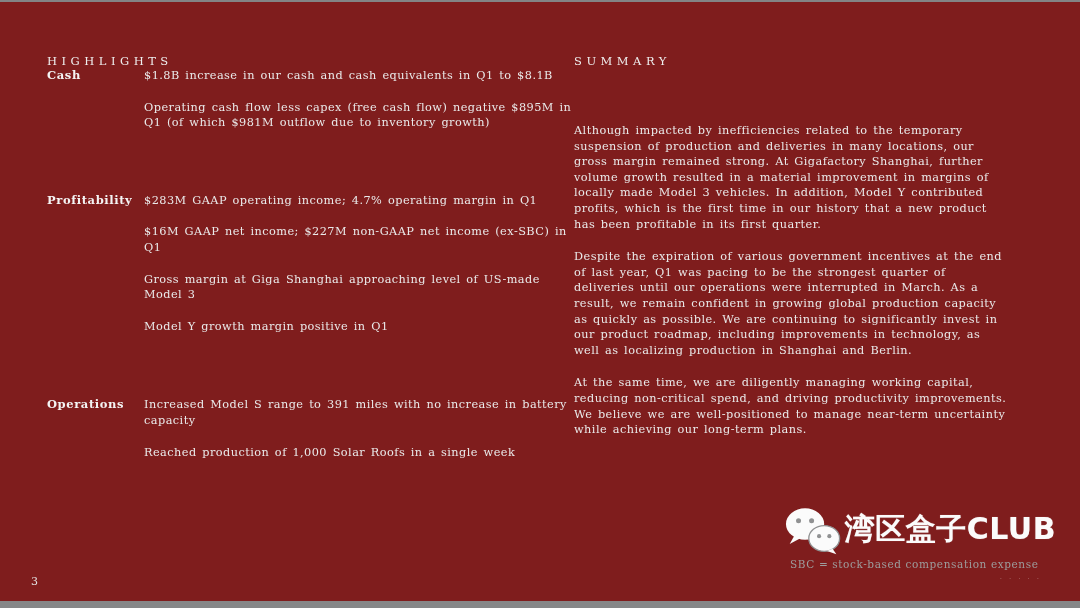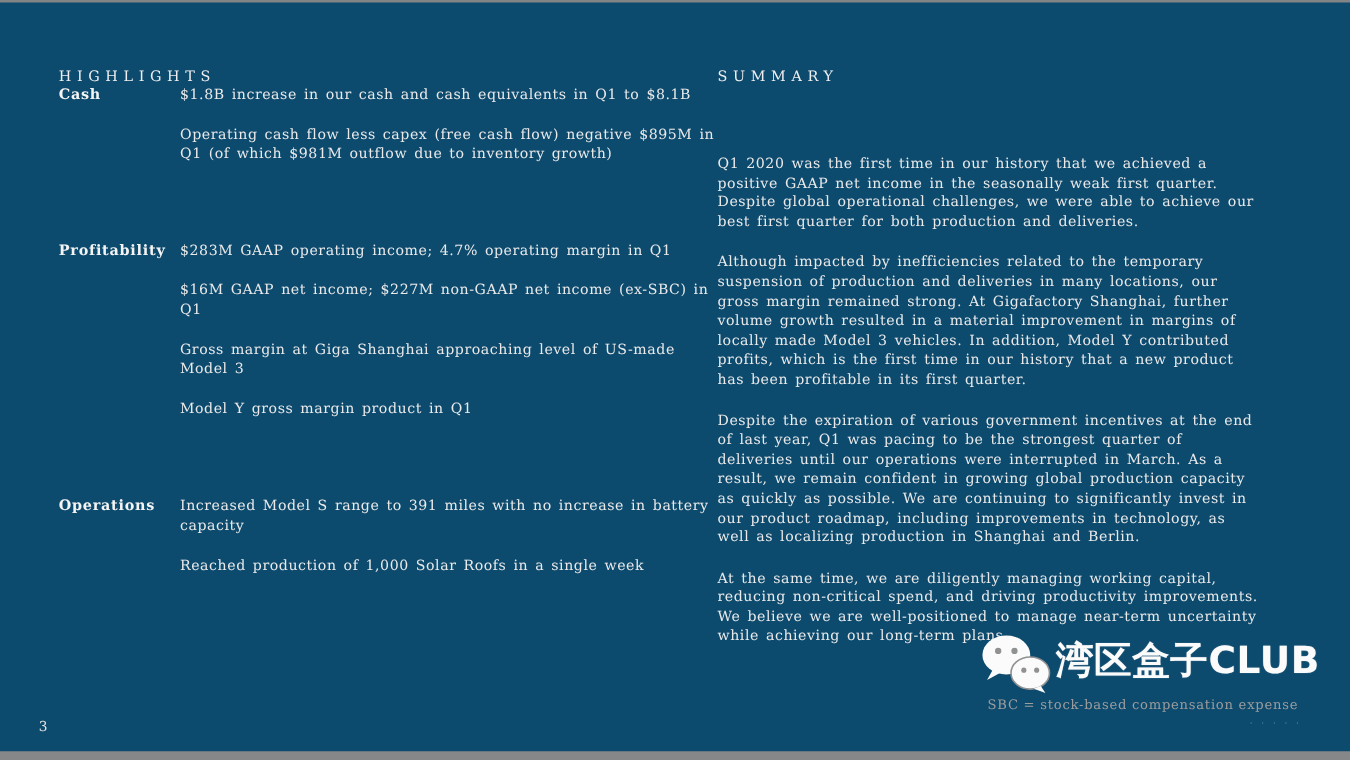--- a/index.html
+++ b/index.html
@@ -3,21 +3,21 @@
 <meta charset="utf-8">
 <style>
   html, body { margin:0; padding:0; }
   body {
     width:1080px; height:608px;
     background:#8f9090;
     font-family:"DejaVu Serif", serif;
     position:relative;
     overflow:hidden;
   }
-  .slide { position:absolute; inset:0; background:#0c4a6e; }
+  .slide { position:absolute; inset:0; background:#7f1d1d; }
   .top-line { position:absolute; top:0; left:0; width:100%; height:2px; background:#838485; }
   .bottom-bar { position:absolute; bottom:0; left:0; width:100%; height:7px; background:#868788; }
 
   .col { position:absolute; top:54px; }
   .col-left  { left:47px;  width:540px; }
   .col-right { left:574px; width:434px; }
 
   .section-title {
     font-size:11.5px; letter-spacing:4.5px; color:#efefef;
     font-weight:normal; margin:0;
@@ -85,37 +85,36 @@
         <p>Operating cash flow less capex (free cash flow) negative $895M in Q1 (of which $981M outflow due to inventory growth)</p>
       </div>
     </div>
 
     <div class="group group-profitability">
       <div class="group-label">Profitability</div>
       <div class="group-items">
         <p>$283M GAAP operating income; 4.7% operating margin in Q1</p>
         <p>$16M GAAP net income; $227M non-GAAP net income (ex-SBC) in Q1</p>
         <p>Gross margin at Giga Shanghai approaching level of US-made Model 3</p>
-        <p>Model Y gross margin product in Q1</p>
+        <p>Model Y growth margin positive in Q1</p>
       </div>
     </div>
 
     <div class="group group-operations">
       <div class="group-label">Operations</div>
       <div class="group-items">
         <p>Increased Model S range to 391 miles with no increase in battery capacity</p>
         <p>Reached production of 1,000 Solar Roofs in a single week</p>
       </div>
     </div>
   </div>
 
   <div class="col col-right">
     <h2 class="section-title">SUMMARY</h2>
     <div class="summary-paragraphs">
-      <p>Q1 2020 was the first time in our history that we achieved a positive GAAP net income in the seasonally weak first quarter. Despite global operational challenges, we were able to achieve our best first quarter for both production and deliveries.</p>
       <p>Although impacted by inefficiencies related to the temporary suspension of production and deliveries in many locations, our gross margin remained strong. At Gigafactory Shanghai, further volume growth resulted in a material improvement in margins of locally made Model 3 vehicles. In addition, Model Y contributed profits, which is the first time in our history that a new product has been profitable in its first quarter.</p>
       <p>Despite the expiration of various government incentives at the end of last year, Q1 was pacing to be the strongest quarter of deliveries until our operations were interrupted in March. As a result, we remain confident in growing global production capacity as quickly as possible. We are continuing to significantly invest in our product roadmap, including improvements in technology, as well as localizing production in Shanghai and Berlin.</p>
       <p>At the same time, we are diligently managing working capital, reducing non-critical spend, and driving productivity improvements.  We believe we are well-positioned to manage near-term uncertainty while achieving our long-term plans.</p>
     </div>
   </div>
 
   <div class="page-number">3</div>
 
   <div class="footnote">SBC = stock-based compensation expense</div>
 

